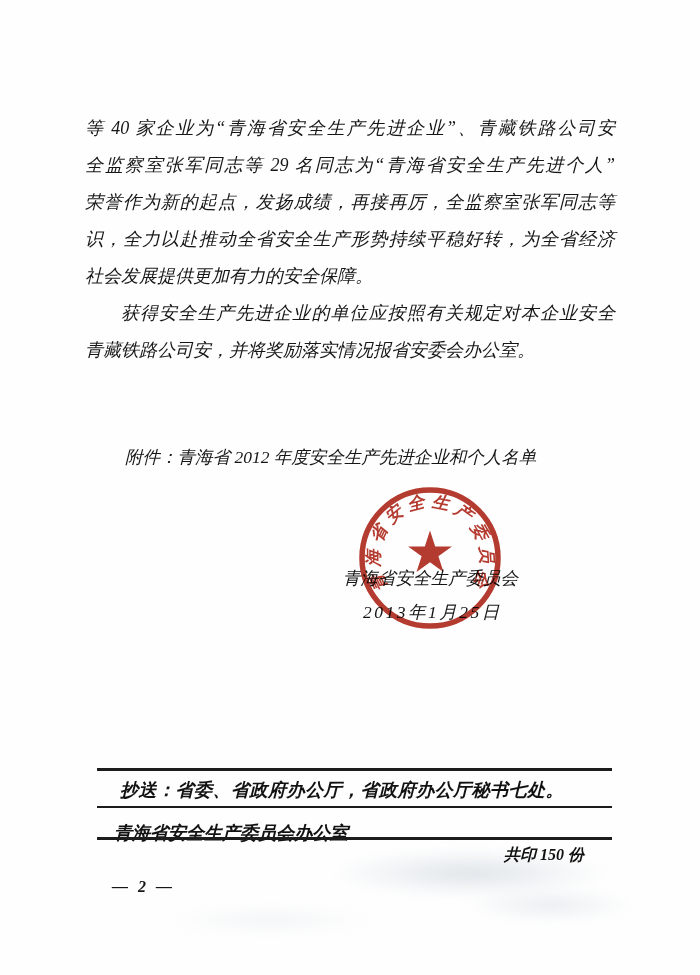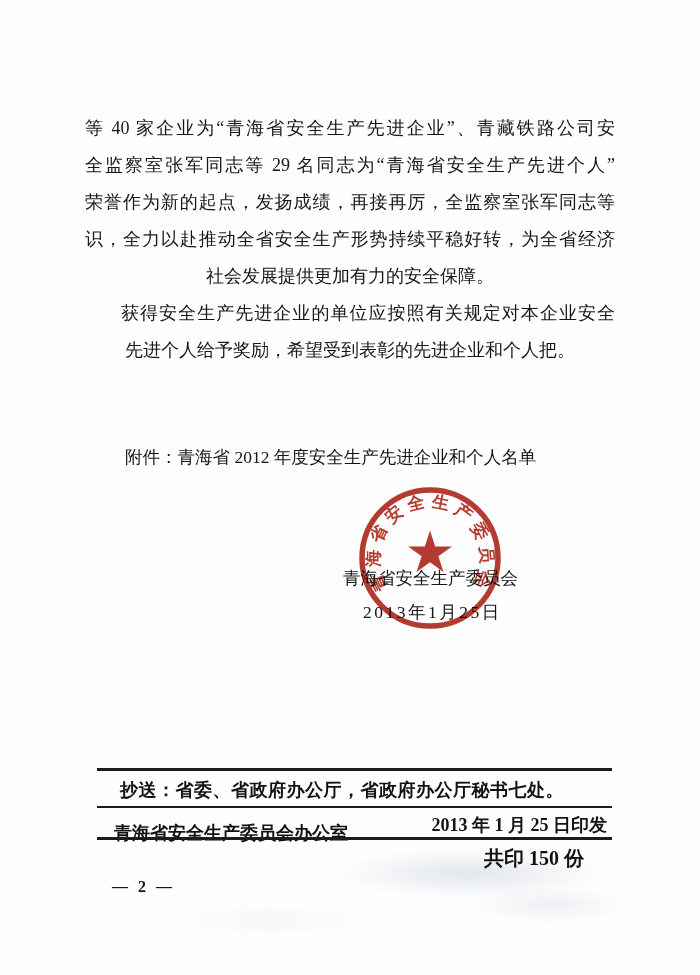--- a/index.html
+++ b/index.html
@@ -2,38 +2,39 @@
 <html lang="zh"><head>
 <meta charset="utf-8">
 <style>
   html,body{margin:0;padding:0;}
   body{width:700px;height:975px;background:#f4f4f4;}
   .page{
     position:relative;width:700px;height:975px;background:#fefefe;
     overflow:hidden;
     font-family:"Liberation Serif", serif;
     color:#1a1a1a;
+    font-style:italic;
   }
   
   .smudge{position:absolute;pointer-events:none;}
   .smudge-a{left:270px;top:838px;width:400px;height:70px;
     background:radial-gradient(ellipse 50% 50% at 50% 50%, rgba(176,190,202,0.38), rgba(176,190,202,0) 70%);
     filter:blur(5px);}
   .smudge-b{left:430px;top:880px;width:240px;height:50px;
     background:radial-gradient(ellipse 50% 50% at 50% 50%, rgba(176,190,202,0.25), rgba(176,190,202,0) 70%);
     filter:blur(5px);}
   .smudge-c{left:120px;top:900px;width:300px;height:40px;
     background:radial-gradient(ellipse 50% 50% at 50% 50%, rgba(188,198,208,0.18), rgba(188,198,208,0) 70%);
     filter:blur(6px);}
 
   .body-text{
     position:absolute;left:85px;top:110px;width:530px;
     font-size:18px;line-height:37px;color:#161616;
   }
-  .line{white-space:nowrap;text-align:center;}
+  .line{white-space:nowrap;}
   .line.just{white-space:normal;text-align:justify;text-align-last:justify;}
   .line.indent{text-indent:36px;}
 
   .attachment{
     position:absolute;left:125px;top:442px;
     font-size:17.5px;line-height:30px;color:#161616;white-space:nowrap;
   }
 
   .signature{
     position:absolute;left:343px;top:566px;
@@ -65,21 +66,21 @@
   .footer-issuer{
     position:absolute;left:114px;top:813px;
     font-size:18px;font-weight:600;color:#121212;white-space:nowrap;margin-top:8px;
   }
   .footer-printdate{
     position:absolute;right:93px;top:813px;
     font-size:18px;font-weight:600;color:#121212;white-space:nowrap;
   }
   .footer-copies{
     position:absolute;right:116px;top:845px;
-    font-size:20px;font-weight:600;color:#121212;white-space:nowrap;
+    font-size:16px;font-weight:600;color:#121212;white-space:nowrap;
   }
   .page-number{
     position:absolute;left:112px;top:878px;
     font-size:16px;font-weight:700;letter-spacing:3px;color:#161616;white-space:nowrap;
   }
 </style>
 </head>
 <body>
 
 <div class="page">
@@ -88,40 +89,39 @@
   <div class="smudge smudge-b"></div>
   <div class="smudge smudge-c"></div>
 
   <div class="body-text">
     <div class="line just">等 40 家企业为“青海省安全生产先进企业”、青藏铁路公司安</div>
     <div class="line just">全监察室张军同志等 29 名同志为“青海省安全生产先进个人”</div>
     <div class="line just">荣誉作为新的起点，发扬成绩，再接再厉，全监察室张军同志等</div>
     <div class="line just">识，全力以赴推动全省安全生产形势持续平稳好转，为全省经济</div>
     <div class="line">社会发展提供更加有力的安全保障。</div>
     <div class="line just indent">获得安全生产先进企业的单位应按照有关规定对本企业安全</div>
-    <div class="line">先进个人给予奖励，希望受到表彰的先进企业和个人把。</div>
+    <div class="line">青藏铁路公司安，并将奖励落实情况报省安委会办公室。</div>
   </div>
 
   <div class="attachment">附件：青海省 2012 年度安全生产先进企业和个人名单</div>
 
   <div class="signature">青海省安全生产委员会</div>
   <div class="sig-date">2013年1月25日</div>
 
   <svg class="seal" viewBox="-86 -86 172 172">
     <circle cx="0" cy="0" r="68" fill="none" stroke-width="5.5" stroke="#b02c20"></circle>
     <path id="sealArc" fill="none" d="M -41.8 29.3 A 51 51 0 1 1 41.8 29.3"></path>
     <text font-size="17" text-anchor="start" fill="#b02c20">
       <textPath href="#sealArc" startOffset="0" textLength="219" lengthAdjust="spacing">青海省安全生产委员会</textPath>
     </text>
     <polygon transform="translate(0,-4.5)" points="0,-23 5.2,-7.1 21.9,-7.1 8.4,2.7 13.5,18.6 0,8.8 -13.5,18.6 -8.4,2.7 -21.9,-7.1 -5.2,-7.1" fill="#b02c20"></polygon>
   </svg>
 
   <div class="rule rule-1"></div>
   <div class="footer-cc">抄送：省委、省政府办公厅，省政府办公厅秘书七处。</div>
   <div class="rule rule-2"></div>
   <div class="footer-issuer">青海省安全生产委员会办公室</div>
-  <div class="footer-printdate">2013 年 1 月 25 日印发</div>
   <div class="rule rule-3"></div>
   <div class="footer-copies">共印 150 份</div>
 
   <div class="page-number">— 2 —</div>
 
 </div>
 
 </body></html>

